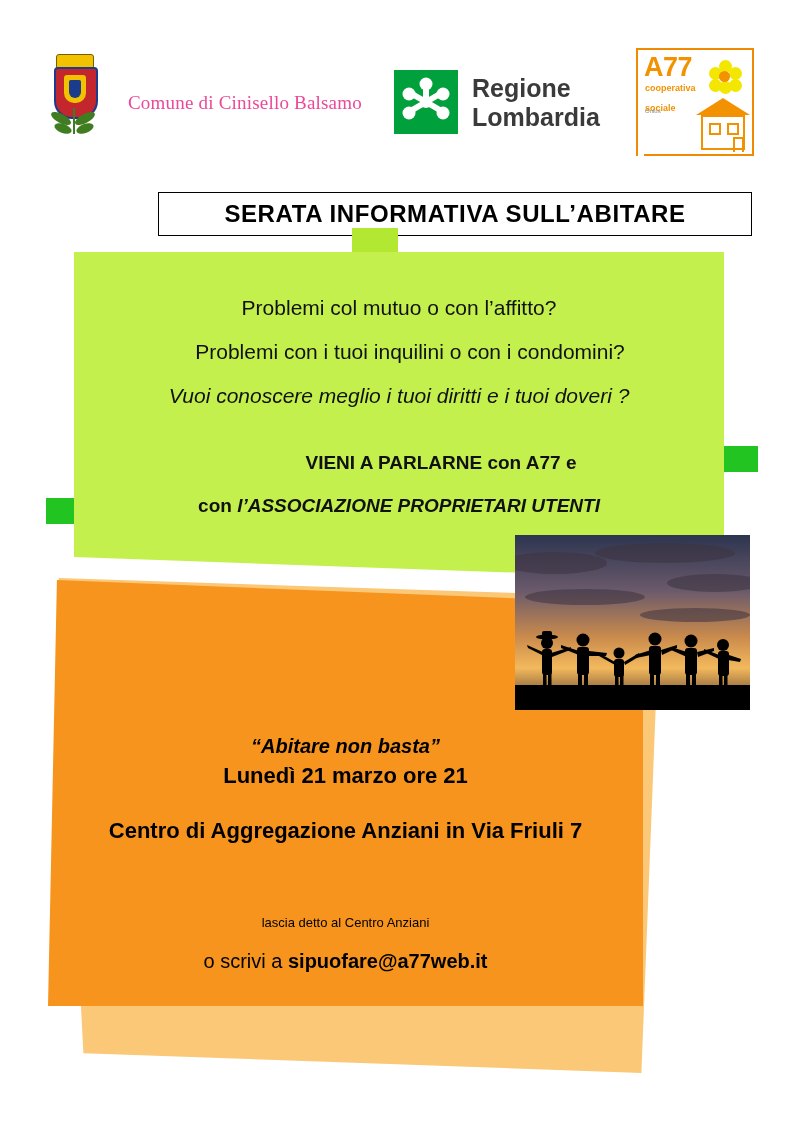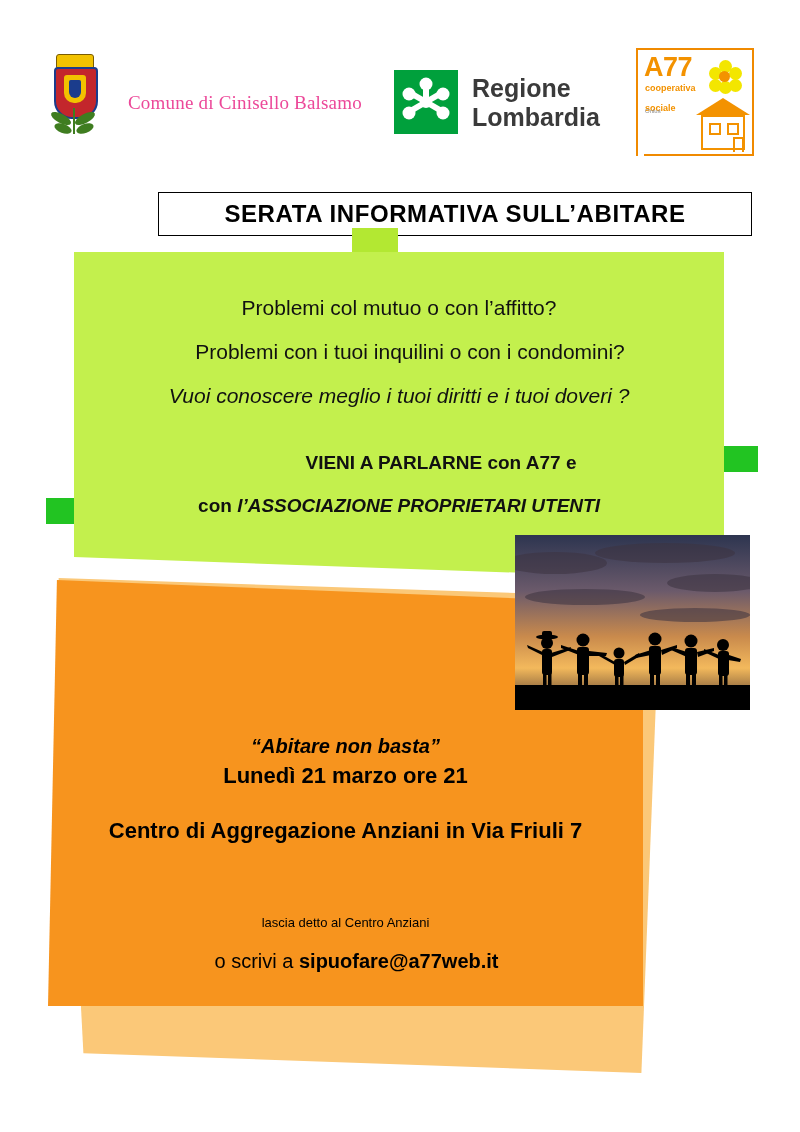--- a/index.html
+++ b/index.html
@@ -359,21 +359,21 @@
     width: 595px;
     height: 426px;
     text-align: center;
   }
   .ot { font-family: "Liberation Sans", sans-serif; color: #000; }
   .ot.t1 { position: absolute; left: 0; top: 155px; width: 595px; font-size: 20px; font-weight: bold; font-style: italic; }
   .ot.t2 { position: absolute; left: 0; top: 183px; width: 595px; font-size: 22px; font-weight: bold; }
   .ot.t3 { position: absolute; left: 0; top: 238px; width: 595px; font-size: 22px; font-weight: bold; }
   .ot.t4 { position: absolute; left: 0; top: 300px; width: 595px; font-size: 20px; }
   .ot.t5 { position: absolute; left: 0; top: 335px; width: 595px; font-size: 13px; }
-  .ot.t6 { position: absolute; left: 11px; top: 370px; width: 595px; font-size: 20px; }
+  .ot.t6 { position: absolute; left: 0; top: 370px; width: 595px; font-size: 20px; }
   .ot.t6 b { font-weight: bold; }
 
   
   .photo {
     position: absolute;
     left: 515px;
     top: 535px;
     width: 235px;
     height: 175px;
     overflow: hidden;

